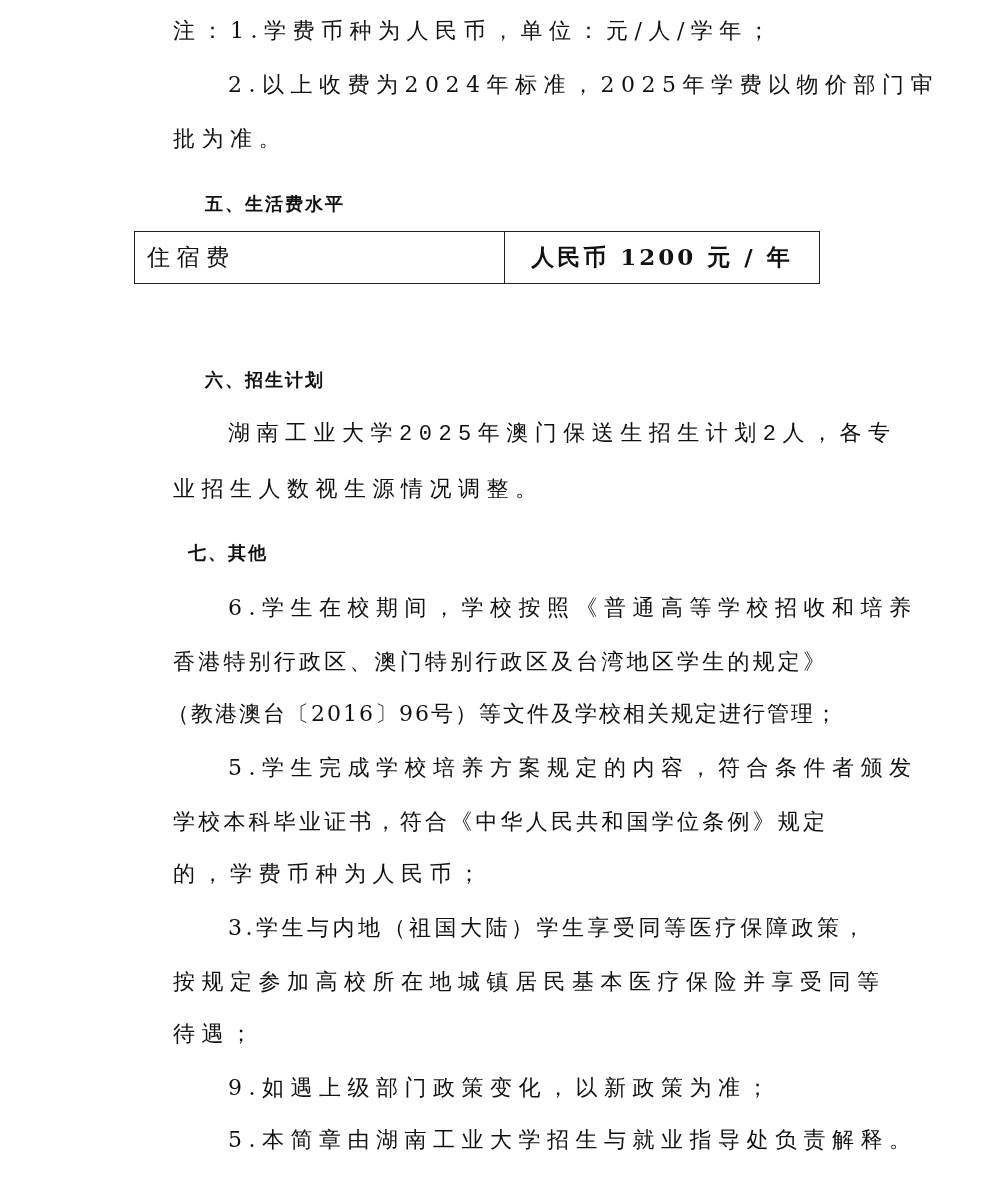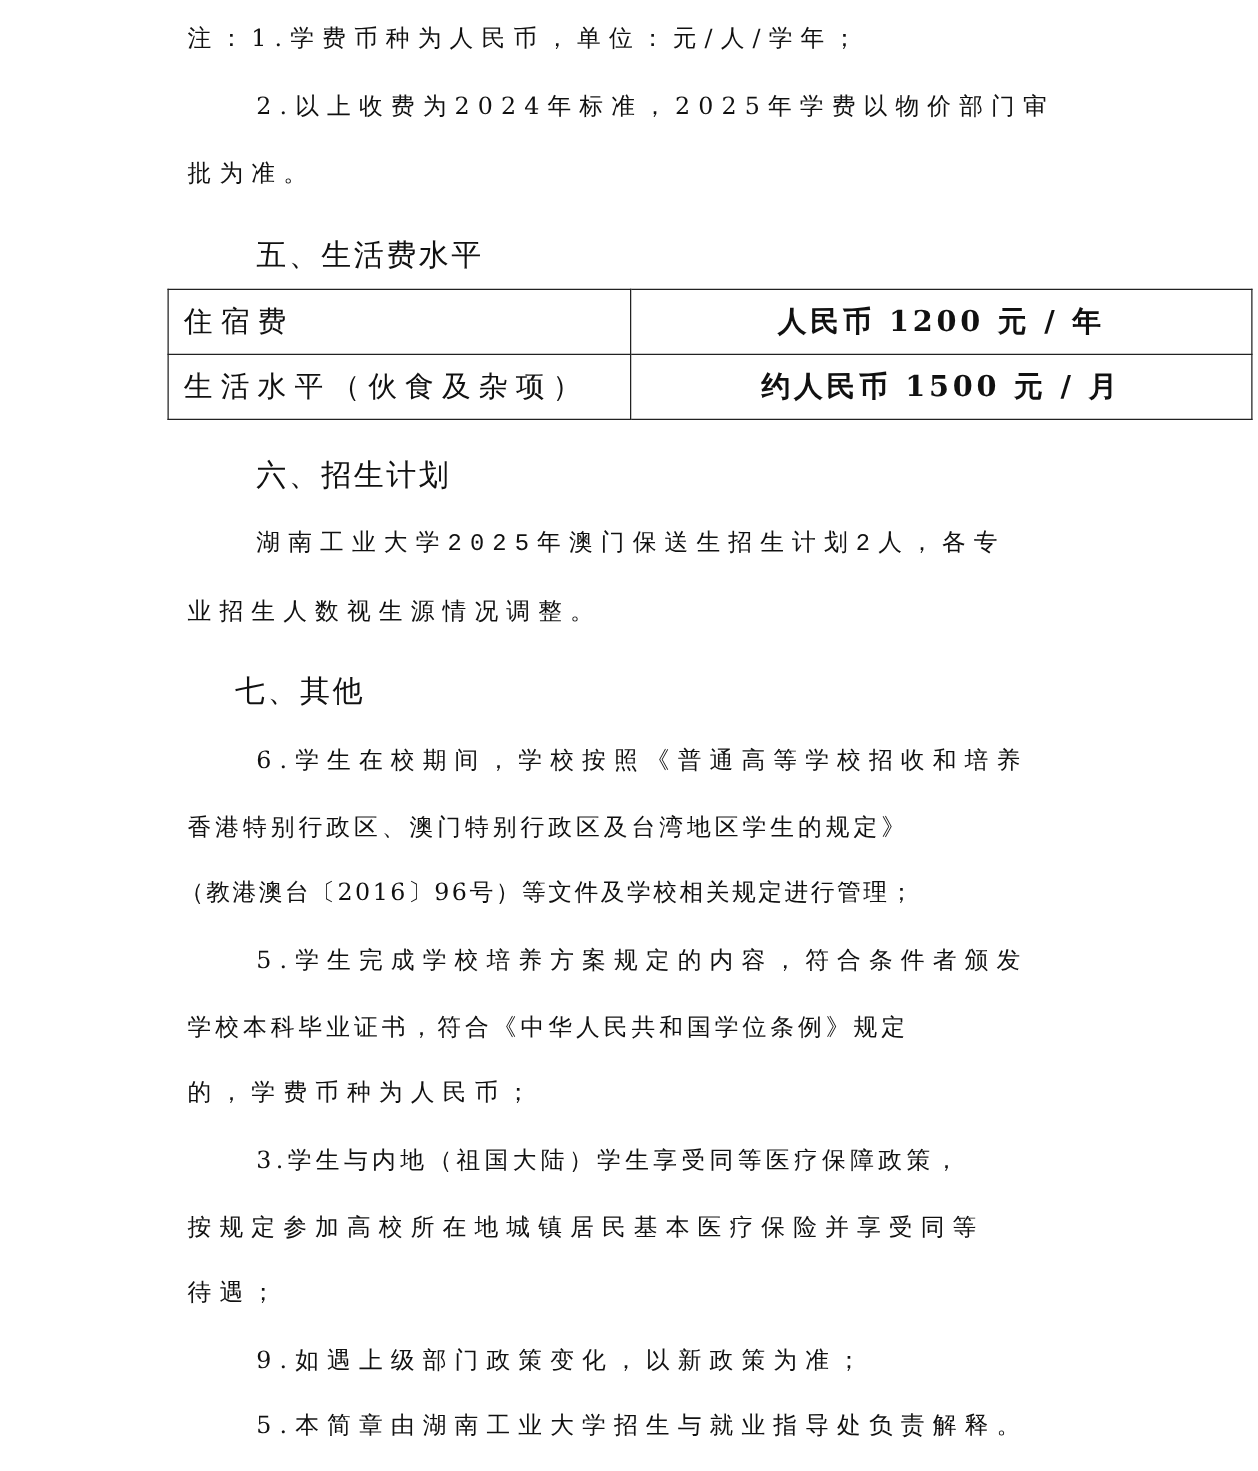--- a/index.html
+++ b/index.html
@@ -3,38 +3,39 @@
 <meta charset="utf-8">
 <style>
   html, body { margin: 0; padding: 0; background: #ffffff; }
   body {
     width: 1006px; height: 1177px; position: relative; overflow: hidden;
     font-family: "DejaVu Serif", "Liberation Serif", serif;
     color: #111111;
   }
   .line {
     position: absolute;
-    font-size: 19px;
+    font-size: 22px;
     letter-spacing: 6.5px;
     white-space: nowrap;
     line-height: 30px;
+    margin-left: 23px;
   }
   .heading {
     position: absolute;
     font-family: "DejaVu Sans", "Liberation Sans", sans-serif;
-    font-weight: normal;
-    font-size: 24px;
+    font-weight: bold;
+    font-size: 18px;
     letter-spacing: 2px;
     white-space: nowrap;
     line-height: 30px;
   }
   table.fees {
     position: absolute;
     left: 134px; top: 231px;
-    width: 868px;
+    width: 686px;
     border-collapse: collapse;
     font-size: 23px;
   }
   table.fees td {
     border: 1.5px solid #222222;
     height: 51px;
     padding: 0;
     white-space: nowrap;
   }
   table.fees td.k { width: 357px; padding-left: 12px; letter-spacing: 6.5px; }
@@ -47,24 +48,20 @@
 <div class="line" style="left:205px;top:70px;">2.以上收费为2024年标准，2025年学费以物价部门审</div>
 <div class="line" style="left:150px;top:124px;">批为准。</div>
 
 <div class="heading" style="left:205px;top:189px;">五、生活费水平</div>
 <table class="fees">
   <tbody>
       <tr>
     <td class="k">住宿费</td>
     <td class="v">人民币 1200 元 / 年</td>
   </tr>
-  <tr>
-    <td class="k">生活水平（伙食及杂项）</td>
-    <td class="v">约人民币 1500 元 / 月</td>
-  </tr>
 </tbody>
   </table>
 
 <div class="heading" style="left:205px;top:365px;">六、招生计划</div>
 <div class="line" style="left:205px;top:420px;font-family:Liberation Mono, monospace;">湖南工业大学2025年澳门保送生招生计划2人，各专</div>
 <div class="line" style="left:150px;top:474px;">业招生人数视生源情况调整。</div>
 
 <div class="heading" style="left:188px;top:538px;">七、其他</div>
 
 <div class="line" style="left:205px;top:593px;">6.学生在校期间，学校按照《普通高等学校招收和培养</div>

